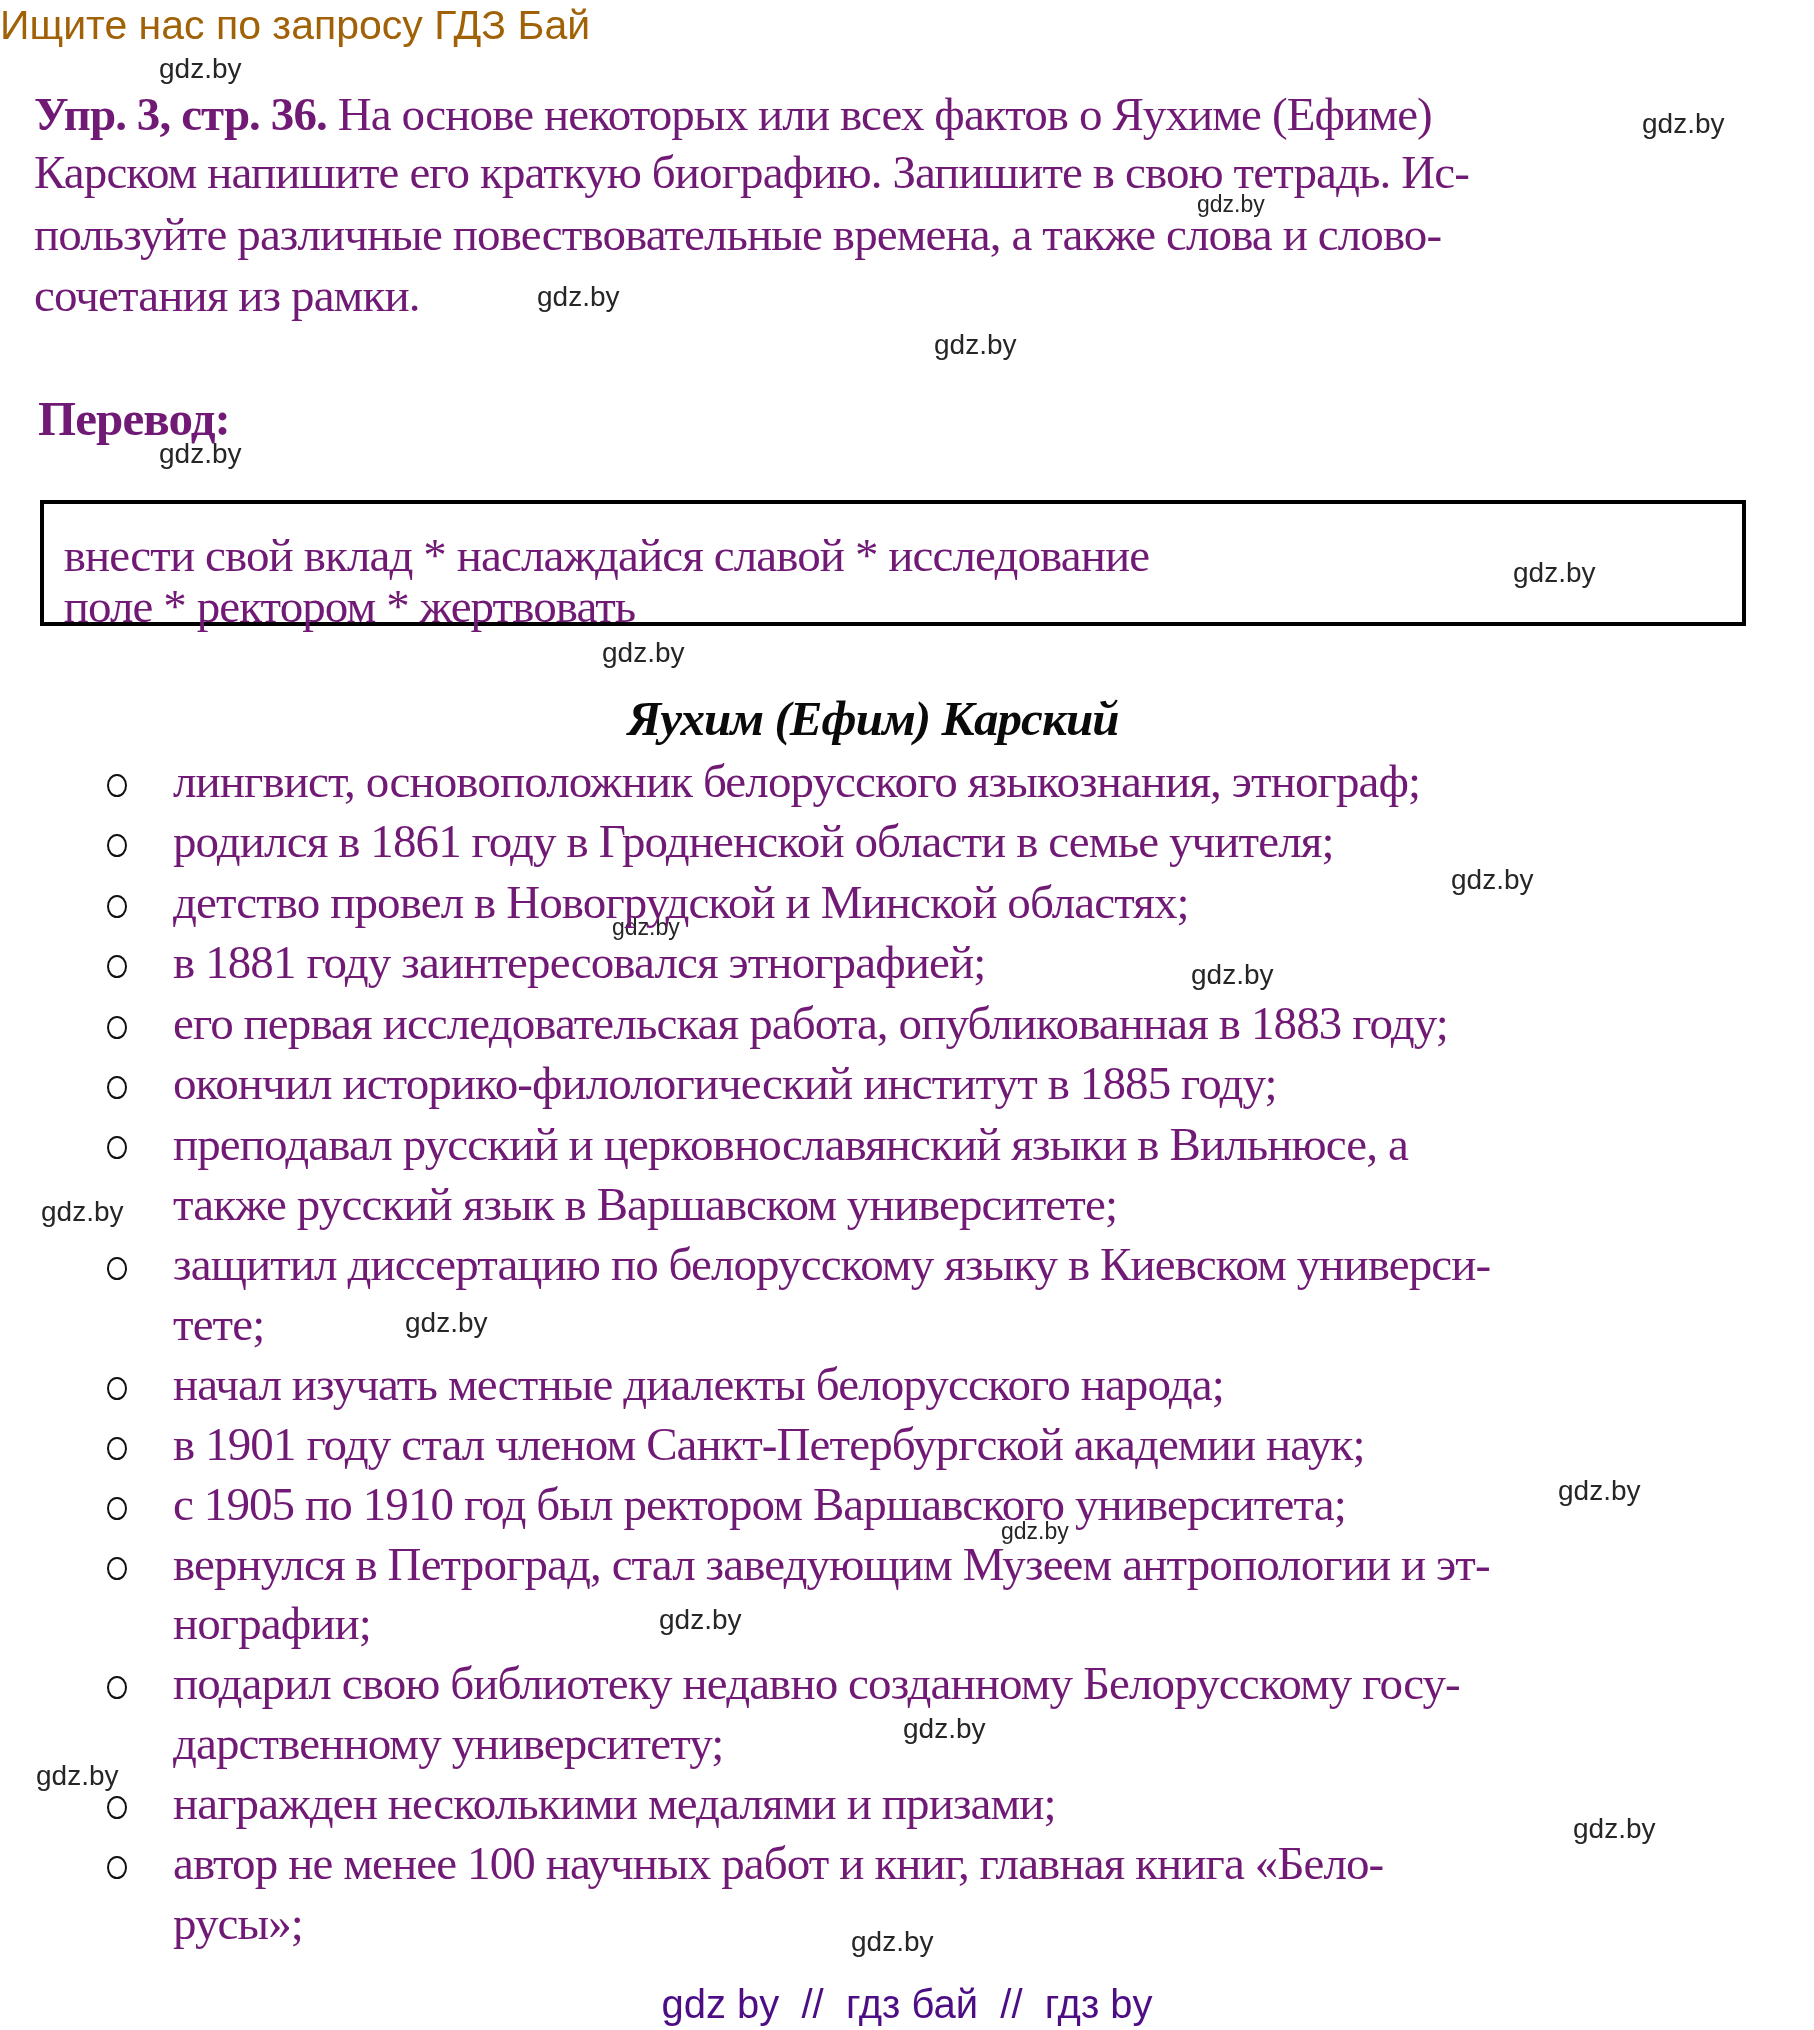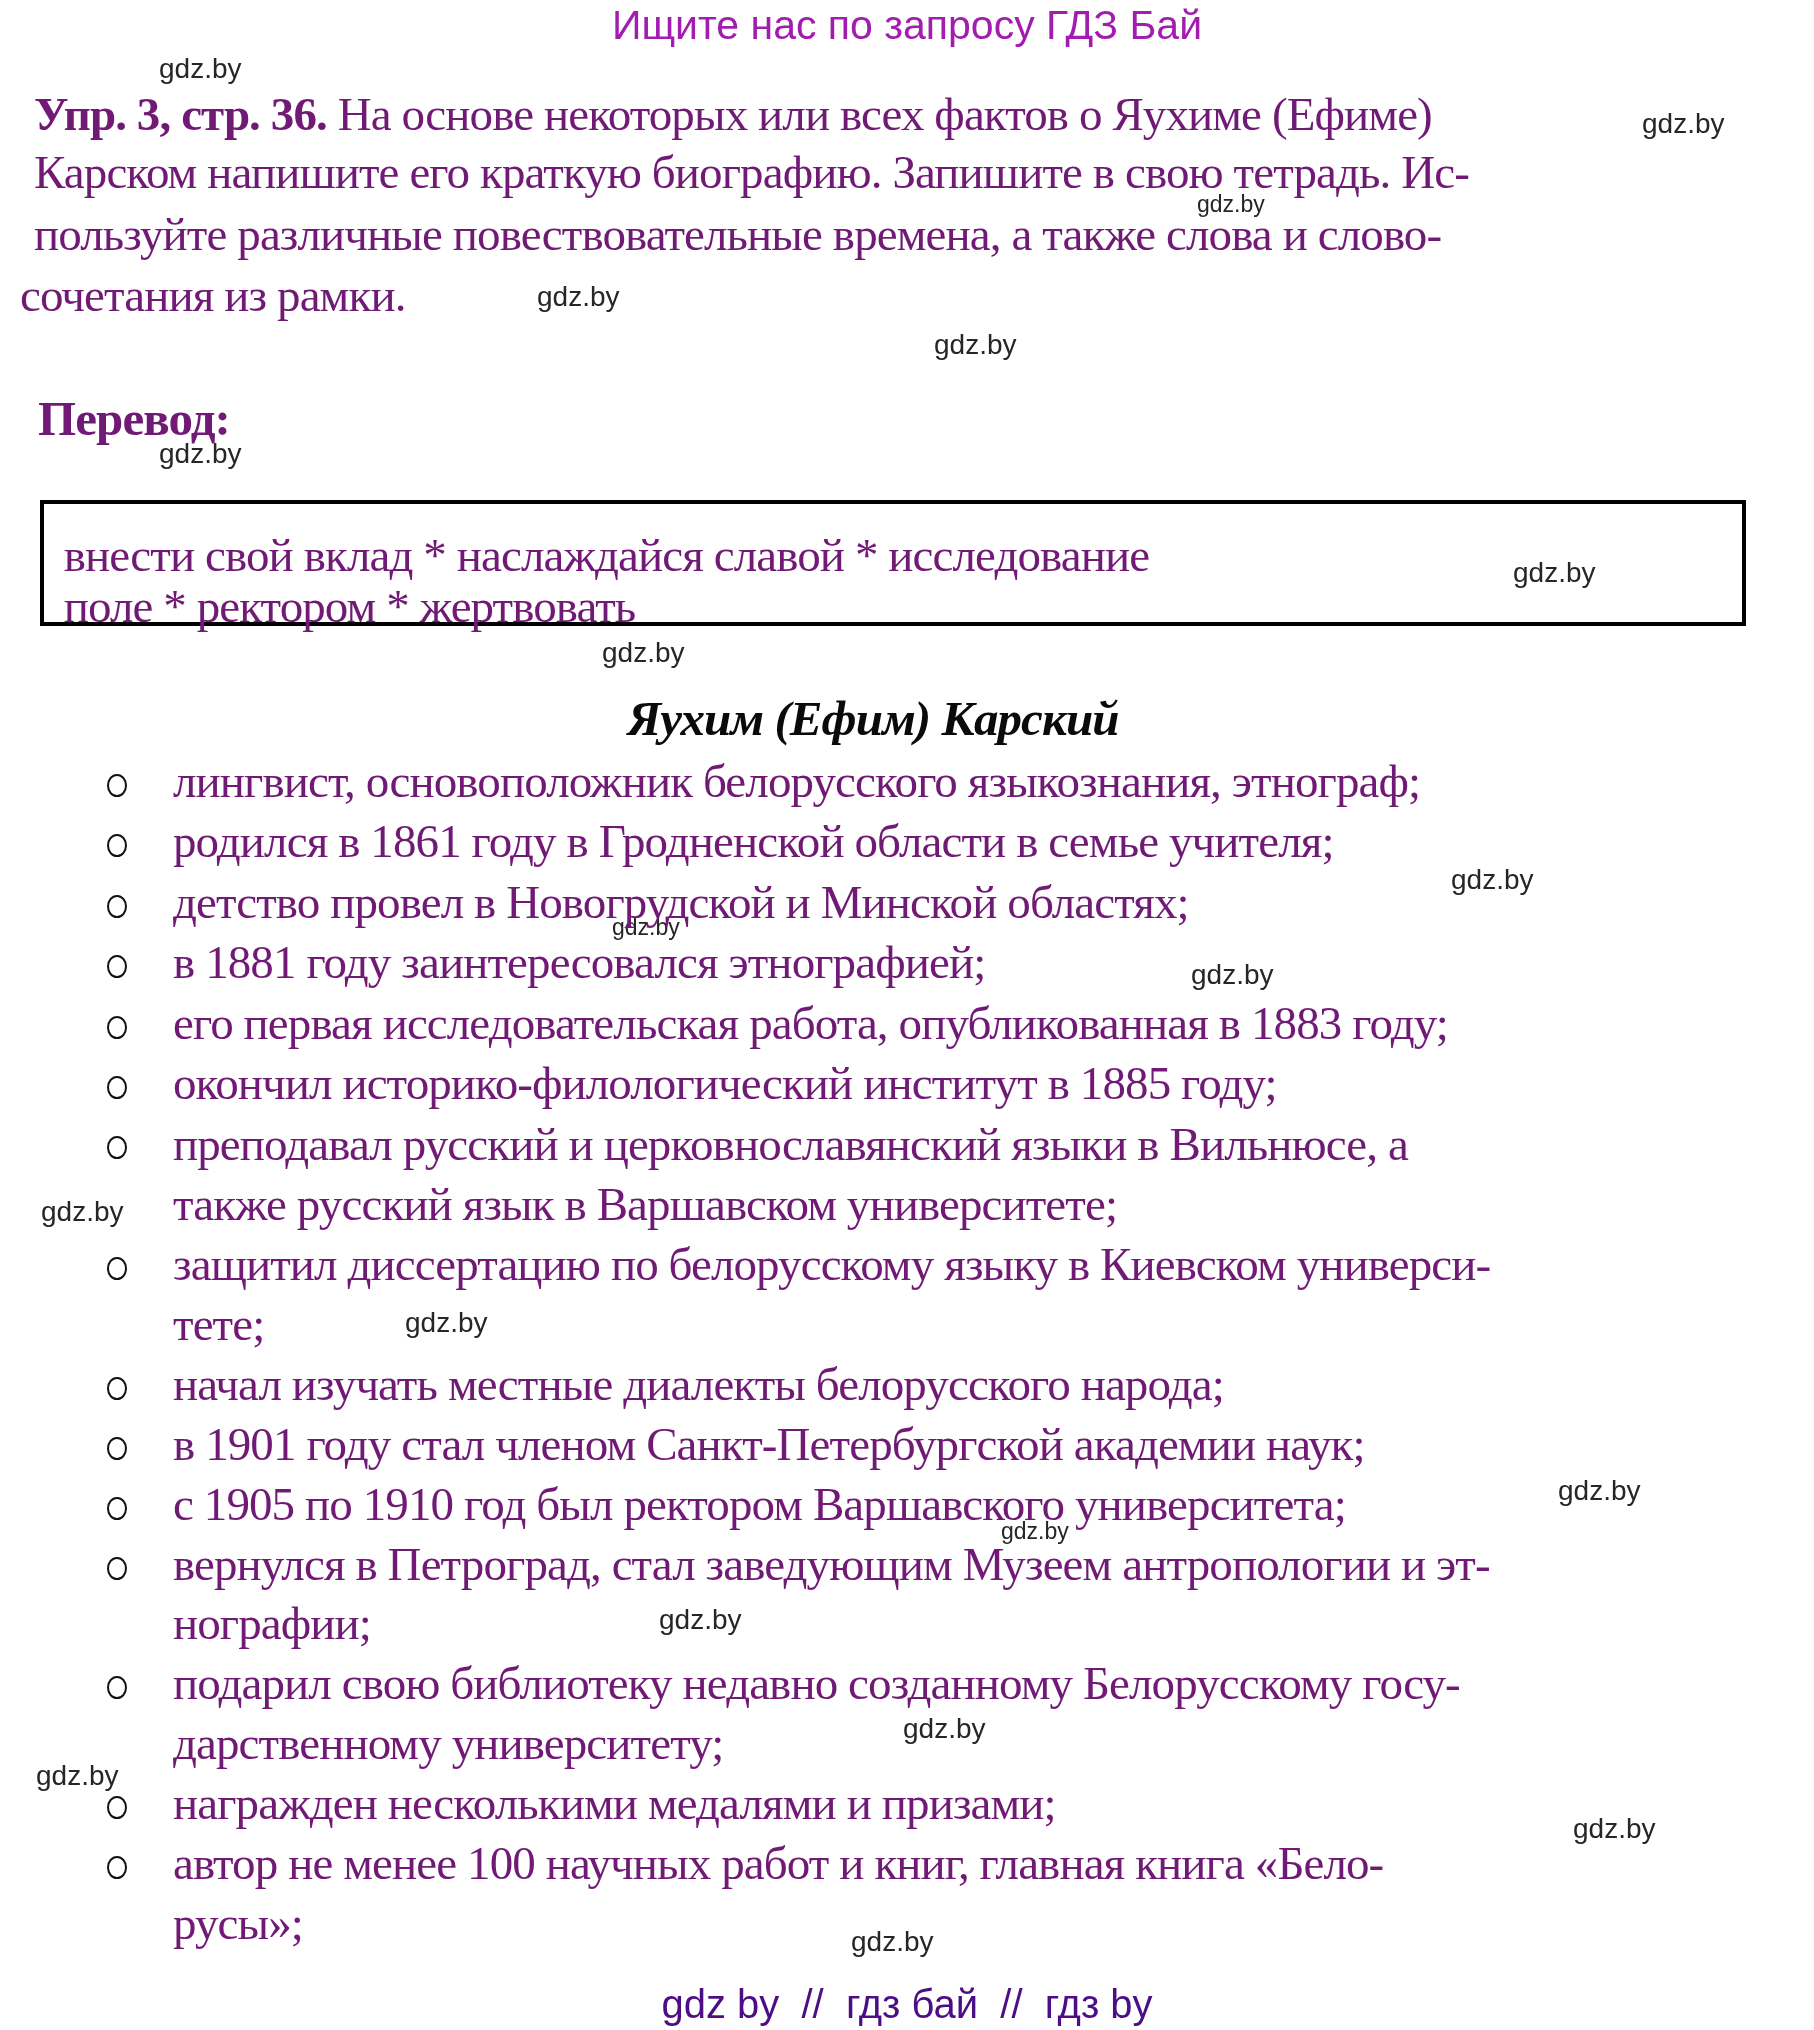--- a/index.html
+++ b/index.html
@@ -6,24 +6,23 @@
   .page{
     position:relative;
     width:1814px;height:2030px;
     background:#ffffff;
     overflow:hidden;
     font-family:"Liberation Serif", serif;
     color:#0a0a0a;
   }
   .banner{
     position:absolute;left:0;top:1.8px;width:1814px;
-    text-align:center;
     font-family:"Liberation Sans", sans-serif;
     font-size:41px;line-height:47px;
-    color:#a21caf;
+    color:#a16207;
     white-space:nowrap;
   }
   .serif-line{
     position:absolute;
     font-family:Liberation Serif, serif;
     font-size:47px;line-height:59px;height:59px;
     letter-spacing:-0.9px;
     white-space:nowrap;
     color:#701a75;
   }
@@ -91,21 +90,21 @@
   <span class="wm small" style="left:1001px;top:1519px">gdz.by</span>
   <span class="wm" style="left:659px;top:1605px">gdz.by</span>
   <span class="wm" style="left:903px;top:1714px">gdz.by</span>
   <span class="wm" style="left:36px;top:1761px">gdz.by</span>
   <span class="wm" style="left:1573px;top:1814px">gdz.by</span>
   <span class="wm" style="left:851px;top:1927px">gdz.by</span>
 
   <div class="serif-line" style="left:34px;top:85px"><span class="b">Упр. 3, стр. 36.</span> <span>На основе некоторых или всех фактов о Яухиме (Ефиме)</span></div>
   <div class="serif-line" style="left:34px;top:143px">Карском напишите его краткую биографию. Запишите в свою тетрадь. Ис-</div>
   <div class="serif-line" style="left:34px;top:205px">пользуйте различные повествовательные времена, а также слова и слово-</div>
-  <div class="serif-line" style="left:20px;top:266px">сочетания из рамки.</div>
+  <div class="serif-line" style="left:34px;top:266px">сочетания из рамки.</div>
 
   <div class="serif-line b h-big" style="left:38px;top:389px">Перевод:</div>
 
   <div class="word-box">
     <div class="serif-line" style="left:19.7px;top:21.5px">внести свой вклад * наслаждайся славой * исследование</div>
     <div class="serif-line" style="left:19.7px;top:73px">поле * ректором * жертвовать</div>
     <span class="wm" style="left:1469px;top:54px">gdz.by</span>
   </div>
 
   <div class="bio-title">Яухим (Ефим) Карский</div>

